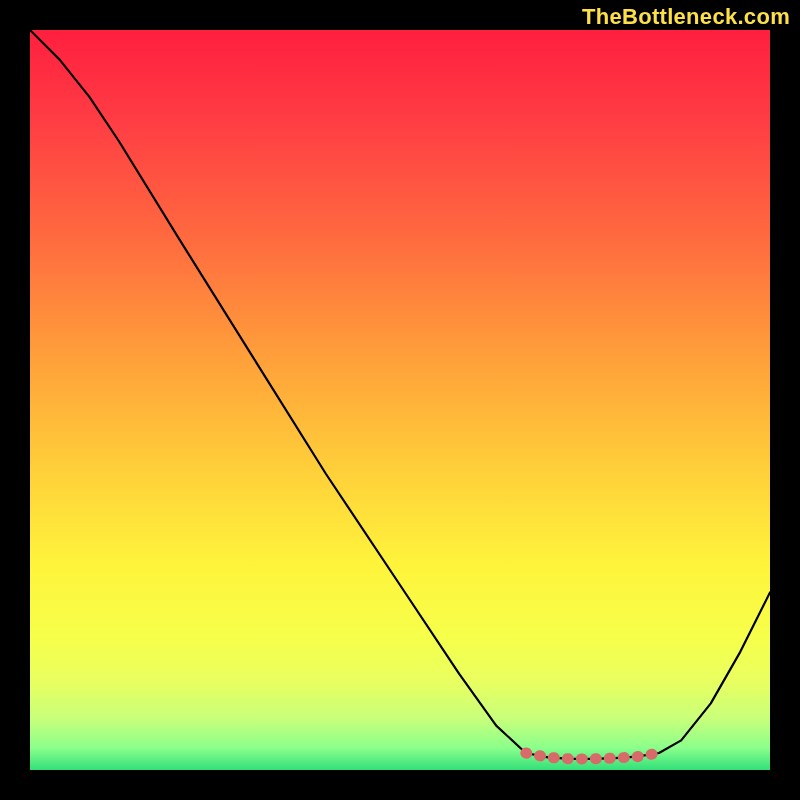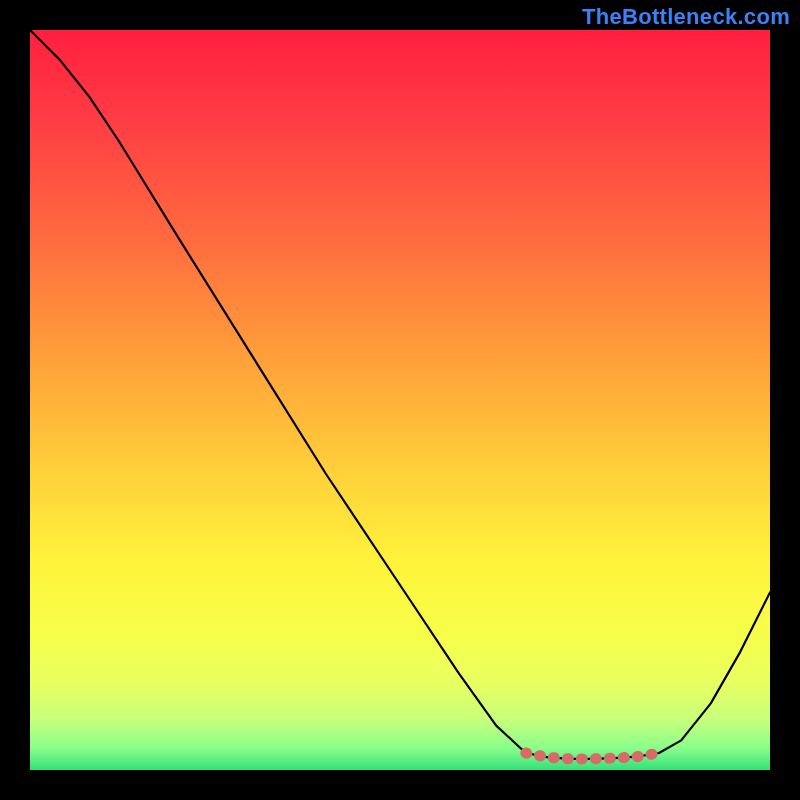--- a/index.html
+++ b/index.html
@@ -8,21 +8,21 @@
     width: 800px;
     height: 800px;
     background: #000000;
     font-family: Arial, Helvetica, sans-serif;
     overflow: hidden;
   }
   .watermark {
     position: absolute;
     top: 4px;
     right: 10px;
-    color: #3b82f6;
+    color: #fde047;
     font-size: 22px;
     font-weight: 600;
     letter-spacing: 0.3px;
     z-index: 10;
     text-align: right;
   }
   .plot {
     position: absolute;
     left: 30px;
     top: 30px;

